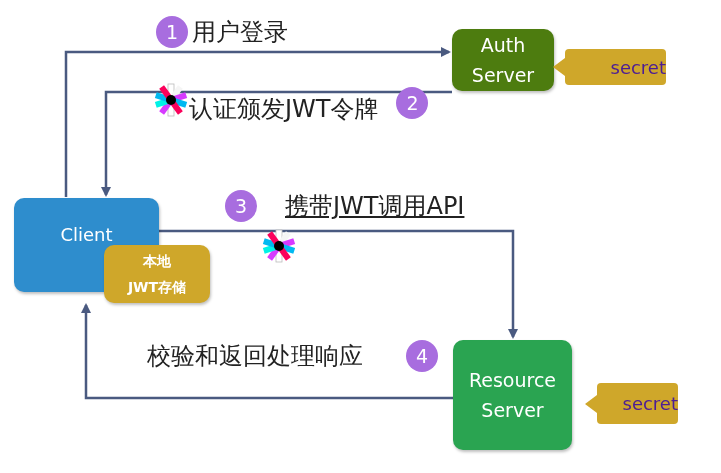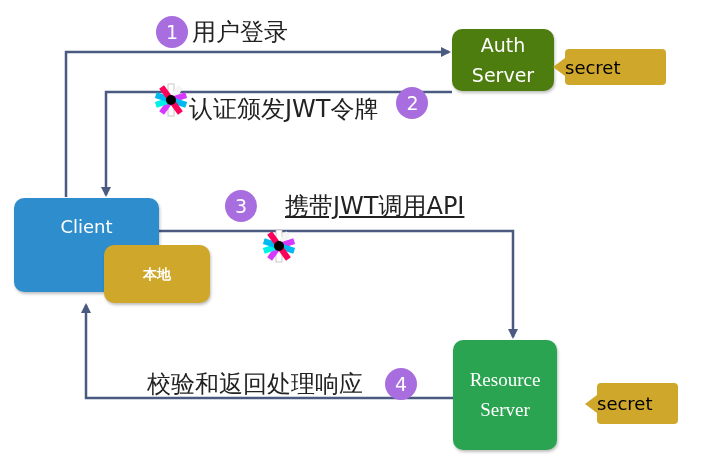--- a/index.html
+++ b/index.html
@@ -4,30 +4,30 @@
   <style>
     html, body { margin: 0; padding: 0; background: #ffffff; }
     body { width: 721px; height: 473px; position: relative; overflow: hidden;
            font-family: "DejaVu Sans", "Liberation Sans", sans-serif; }
     #canvas { position: absolute; left: 0; top: 0; }
     .box { position: absolute; border-radius: 10px; color: #ffffff; display: flex;
            flex-direction: column; align-items: center; justify-content: center;
            text-align: center; line-height: 30px; font-size: 19px; box-sizing: border-box; }
     .auth { left: 452px; top: 29px; width: 102px; height: 62px; background: #4d7c0f;
             box-shadow: 1px 2px 3px rgba(0,0,0,0.25); }
-    .resource { left: 453px; top: 340px; width: 104px; height: 110px; background: #2aa451;
-                box-shadow: 1px 2px 3px rgba(0,0,0,0.25); font-family: Liberation Serif, serif; }
+    .resource { left: 453px; top: 340px; width: 119px; height: 110px; background: #2aa451;
+                box-shadow: 1px 2px 3px rgba(0,0,0,0.25); }
     .client { left: 14px; top: 198px; width: 145px; height: 94px; background: #2e8dcd;
               box-shadow: 1px 2px 3px rgba(0,0,0,0.25); justify-content: flex-start;
-              padding-top: 14px; font-size: 18px; }
+              padding-top: 22px; font-size: 18px; }
     .storage { left: 104px; top: 245px; width: 106px; height: 58px; background: #cfa72a;
                font-size: 14px; font-weight: bold; line-height: 26px; padding-top: 0;
                box-shadow: 1px 2px 3px rgba(0,0,0,0.25); }
-    .callout { position: absolute; background: #cfa72a; color: #000000; font-size: 18px;
-               border-radius: 4px; display: flex; align-items: center; justify-content: flex-start; }
+    .callout { position: absolute; background: #cfa72a; color: #4c1d95; font-size: 18px;
+               border-radius: 4px; display: flex; align-items: center; justify-content: flex-end; }
     .callout::before { content: ""; position: absolute; left: -12px; top: 50%;
                margin-top: -9px; border-top: 9px solid transparent; border-bottom: 9px solid transparent;
                border-right: 12px solid #cfa72a; }
     .secret-auth { left: 565px; top: 49px; width: 101px; height: 36px; }
     .secret-res { left: 597px; top: 383px; width: 81px; height: 41px; }
     .step { position: absolute; display: flex; align-items: center; }
     .badge { width: 32px; height: 32px; border-radius: 50%; background: #a86ddf; color: #fff;
              font-size: 19px; display: flex; align-items: center; justify-content: center; }
     .label { font-size: 24px; color: #222; white-space: nowrap; }
     .token { position: absolute; width: 34px; height: 34px; }
@@ -57,20 +57,21 @@
 </div>
 <div class="callout secret-auth">
   <span>secret</span>
 </div>
 
 <div class="box client">
   <span>Client</span>
 </div>
 <div class="box storage">
   <span>本地</span>
+  <span>JWT存储</span>
 </div>
 
 <div class="box resource">
   <span>Resource</span>
   <span>Server</span>
 </div>
 <div class="callout secret-res">
   <span>secret</span>
 </div>
 
@@ -82,21 +83,21 @@
 <div class="step" style="left:189px; top:93px;gap:8px;">
   <span class="label">认证颁发JWT令牌</span>
   <div class="badge" style="margin-left:10px; margin-top:-12px;">2</div>
 </div>
 
 <div class="step" style="left:225px; top:190px;">
   <div class="badge">3</div>
   <span class="label" style="margin-left:28px;text-decoration:underline;">携带JWT调用API</span>
 </div>
 
-<div class="step" style="left:147px; top:368px;">
+<div class="step" style="left:147px; top:340px;gap:21px;">
   <span class="label">校验和返回处理响应</span>
   <div class="badge" style="margin-left:22px;">4</div>
 </div>
 
 <svg class="token" style="left:154px; top:83px;" viewBox="-17 -17 34 34">
   <rect x="-3" y="-16" width="6" height="32" fill="#ffffff" stroke="#bbb" stroke-width="0.8"></rect>
   <rect x="-3" y="-16" width="6" height="13" fill="#f5f5f5" transform="rotate(36)"></rect>
   <rect x="-3" y="-16" width="6" height="13" fill="#d63aff" transform="rotate(72)"></rect>
   <rect x="-3" y="-16" width="6" height="13" fill="#00b9f1" transform="rotate(108)"></rect>
   <rect x="-3" y="-16" width="6" height="13" fill="#fb015b" transform="rotate(144)"></rect>

